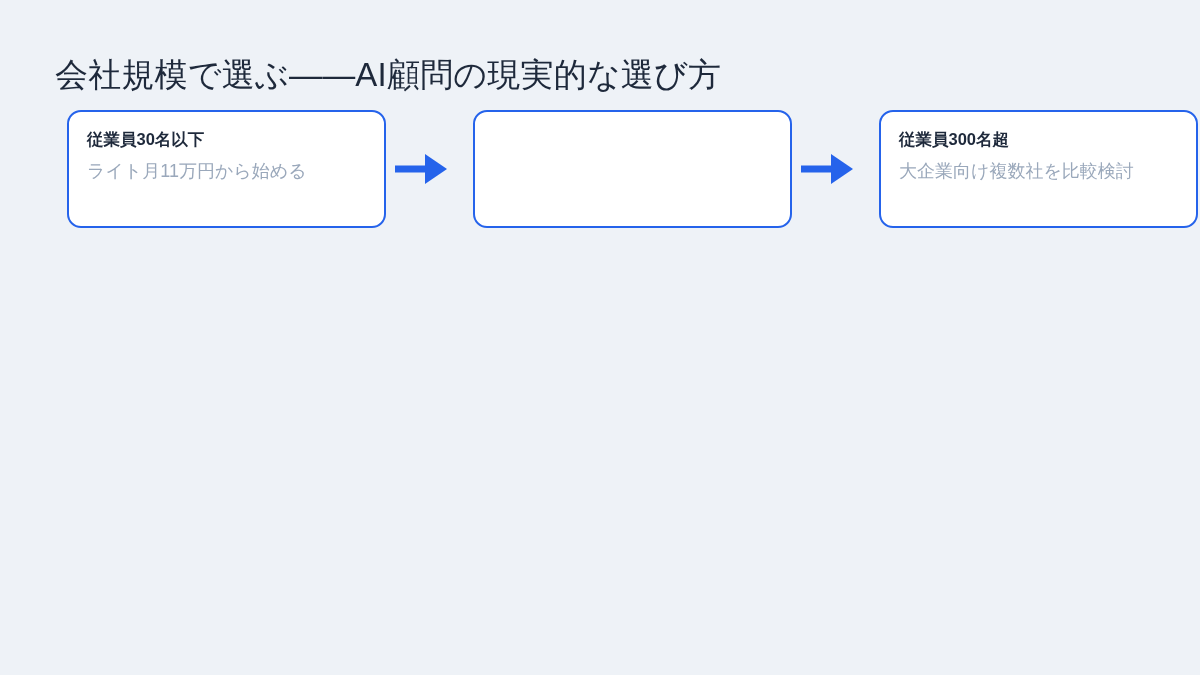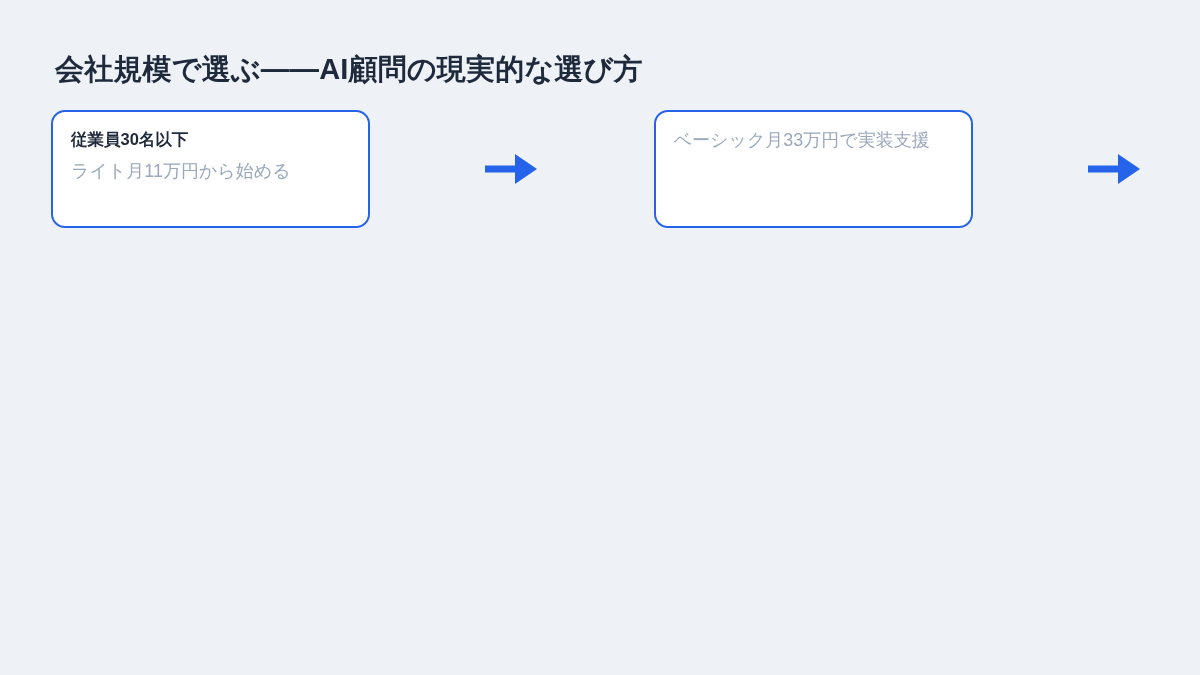--- a/index.html
+++ b/index.html
@@ -19,22 +19,22 @@
     position: relative;
     width: 1200px;
     height: 675px;
     box-sizing: border-box;
   }
 
   .slide-title {
     position: absolute;
     left: 55px;
     top: 32px;
-    font-size: 29px;
-    font-weight: bold;
+    font-size: 33px;
+    font-weight: normal;
     color: #1e293b;
     letter-spacing: 0.2px;
     white-space: nowrap;
     line-height: 1.3;
   }
 
   .flow {
     position: absolute;
     left: 51px;
     top: 110px;
@@ -48,20 +48,21 @@
 
   .card {
     box-sizing: border-box;
     width: 319px;
     height: 118px;
     background: #ffffff;
     border: 2.5px solid #2563eb;
     border-radius: 14px;
     padding: 16px 18px 0 18px;
     flex: 0 0 auto;
+    margin-left: 16px;
   }
 
   .card-title {
     font-size: 16.5px;
     font-weight: bold;
     color: #1e293b;
     line-height: 1.35;
     margin: 0 0 9px 0;
     white-space: nowrap;
   }
@@ -104,27 +105,30 @@
     <div class="arrow">
       <span>
         <svg width="53" height="34" viewBox="0 0 53 34" aria-hidden="true">
           <rect x="0" y="13.5" width="34" height="7" fill="#2563eb"></rect>
           <polygon points="30,2 52,17 30,32" fill="#2563eb"></polygon>
         </svg>
       </span>
     </div>
 
     <div class="card">
-      <div class="card-desc">ベーシック月33万円で実装支援</div>
     </div>
 
     <div class="arrow">
       <span>
         <svg width="53" height="34" viewBox="0 0 53 34" aria-hidden="true">
           <rect x="0" y="13.5" width="34" height="7" fill="#2563eb"></rect>
           <polygon points="30,2 52,17 30,32" fill="#2563eb"></polygon>
         </svg>
       </span>
     </div>
 
+    <div class="card">
+      <div class="card-title">従業員300名超</div>
+      <div class="card-desc">大企業向け複数社を比較検討</div>
+    </div>
 
   </div>
 </div>
 
 </body></html>

